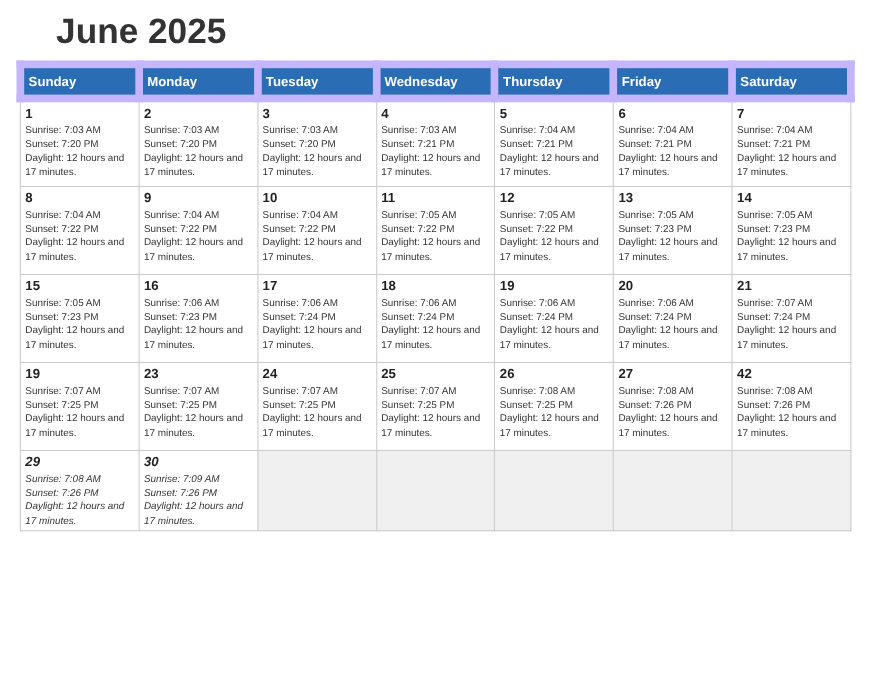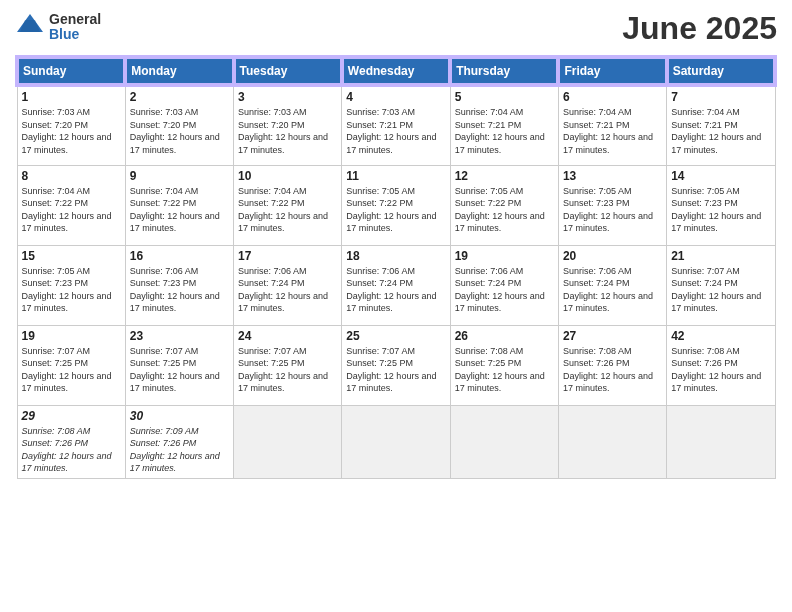--- a/index.html
+++ b/index.html
@@ -44,21 +44,21 @@
       border-collapse: collapse;
       font-size: 10px;
     }
     thead tr th {
       background: #2a6db5;
       color: #fff;
       padding: 5px 4px;
       text-align: left;
       font-size: 12px;
       font-weight: bold;
-      border: 4px solid #c4b5fd;
+      border: 7px solid #c4b5fd;
     }
     tbody tr td {
       border: 1px solid #ccc;
       padding: 3px 4px;
       vertical-align: top;
       width: calc(100% / 7);
       height: 80px;
       background: #fff;
     }
     tbody tr td.empty {
@@ -79,32 +79,20 @@
       font-size: 9px;
       color: #333;
       line-height: 1.4;
     }
   </style>
 </head>
 <body>
 
 <div class="page">
   <div class="header">
-    <div class="logo">
-      <div>
-        <svg width="30" height="30" viewBox="0 0 30 30">
-          <polygon points="15,4 28,22 2,22" fill="#2a6db5"></polygon>
-          <polygon points="10,10 20,10 25,22 5,22" fill="#1a5a9a" opacity="0.5"></polygon>
-        </svg>
-      </div>
-      <div style="margin-left:4px">
-        <div style="font-size:14px;font-weight:bold;color:#333;line-height:1.1">General</div>
-        <div style="font-size:14px;font-weight:bold;color:#2a6db5;line-height:1.1">Blue</div>
-      </div>
-    </div>
     <div class="title-block">
       <div class="cal-title">June 2025</div>
     </div>
   </div>
 
   <table>
     <thead>
       <tr>
       <th>Sunday</th>
           <th>Monday</th>

